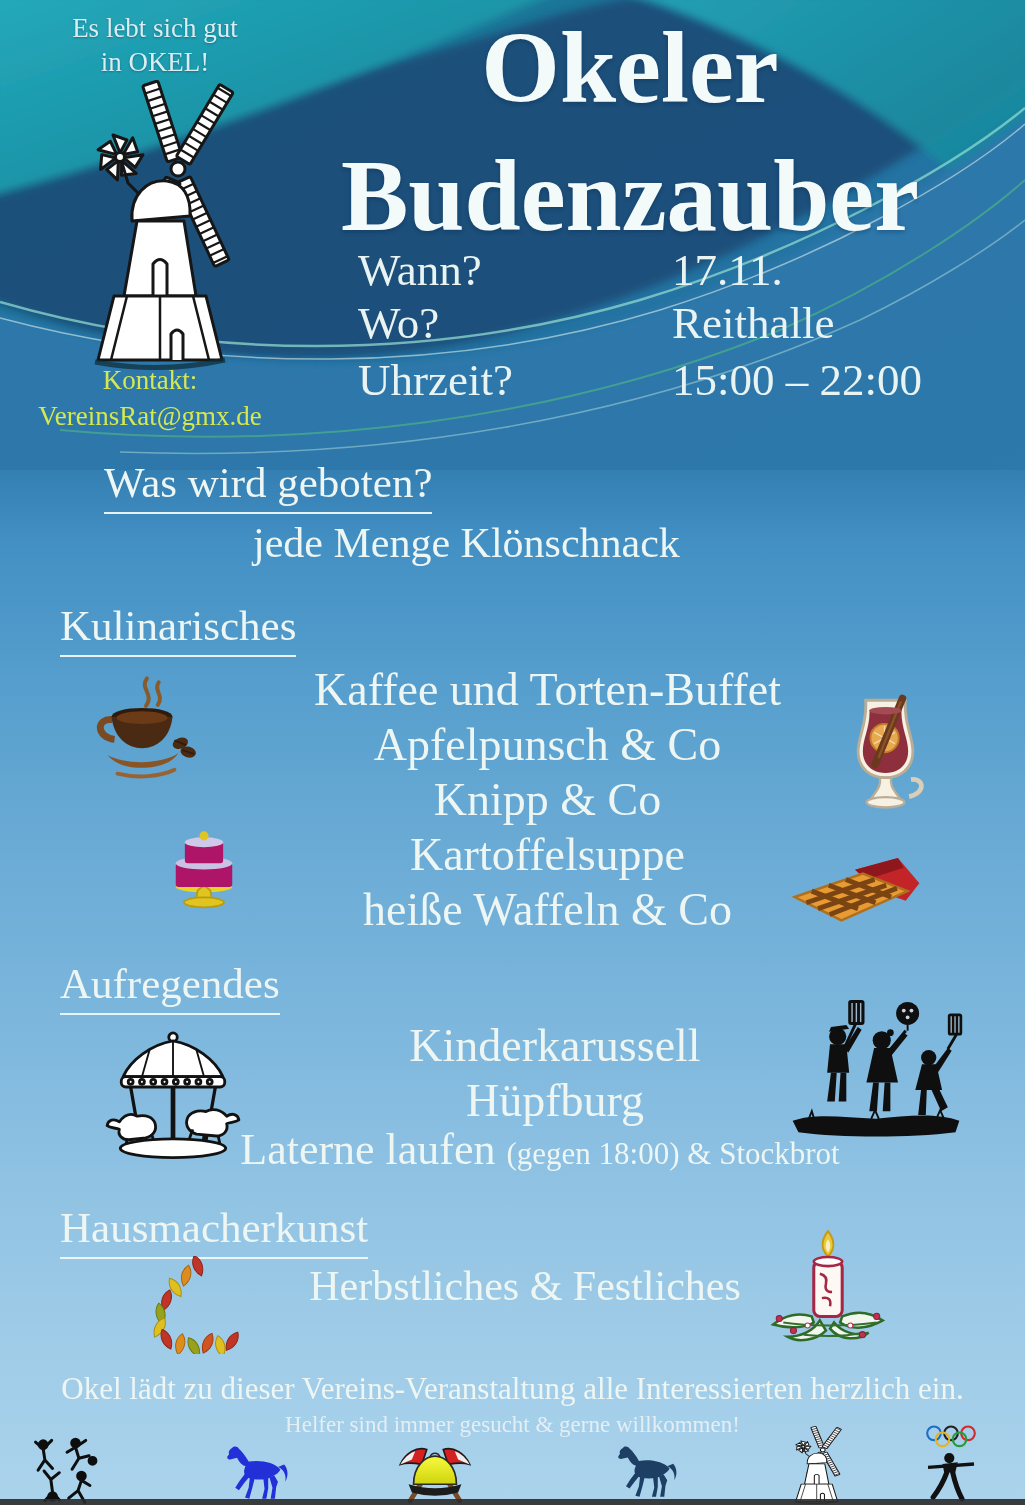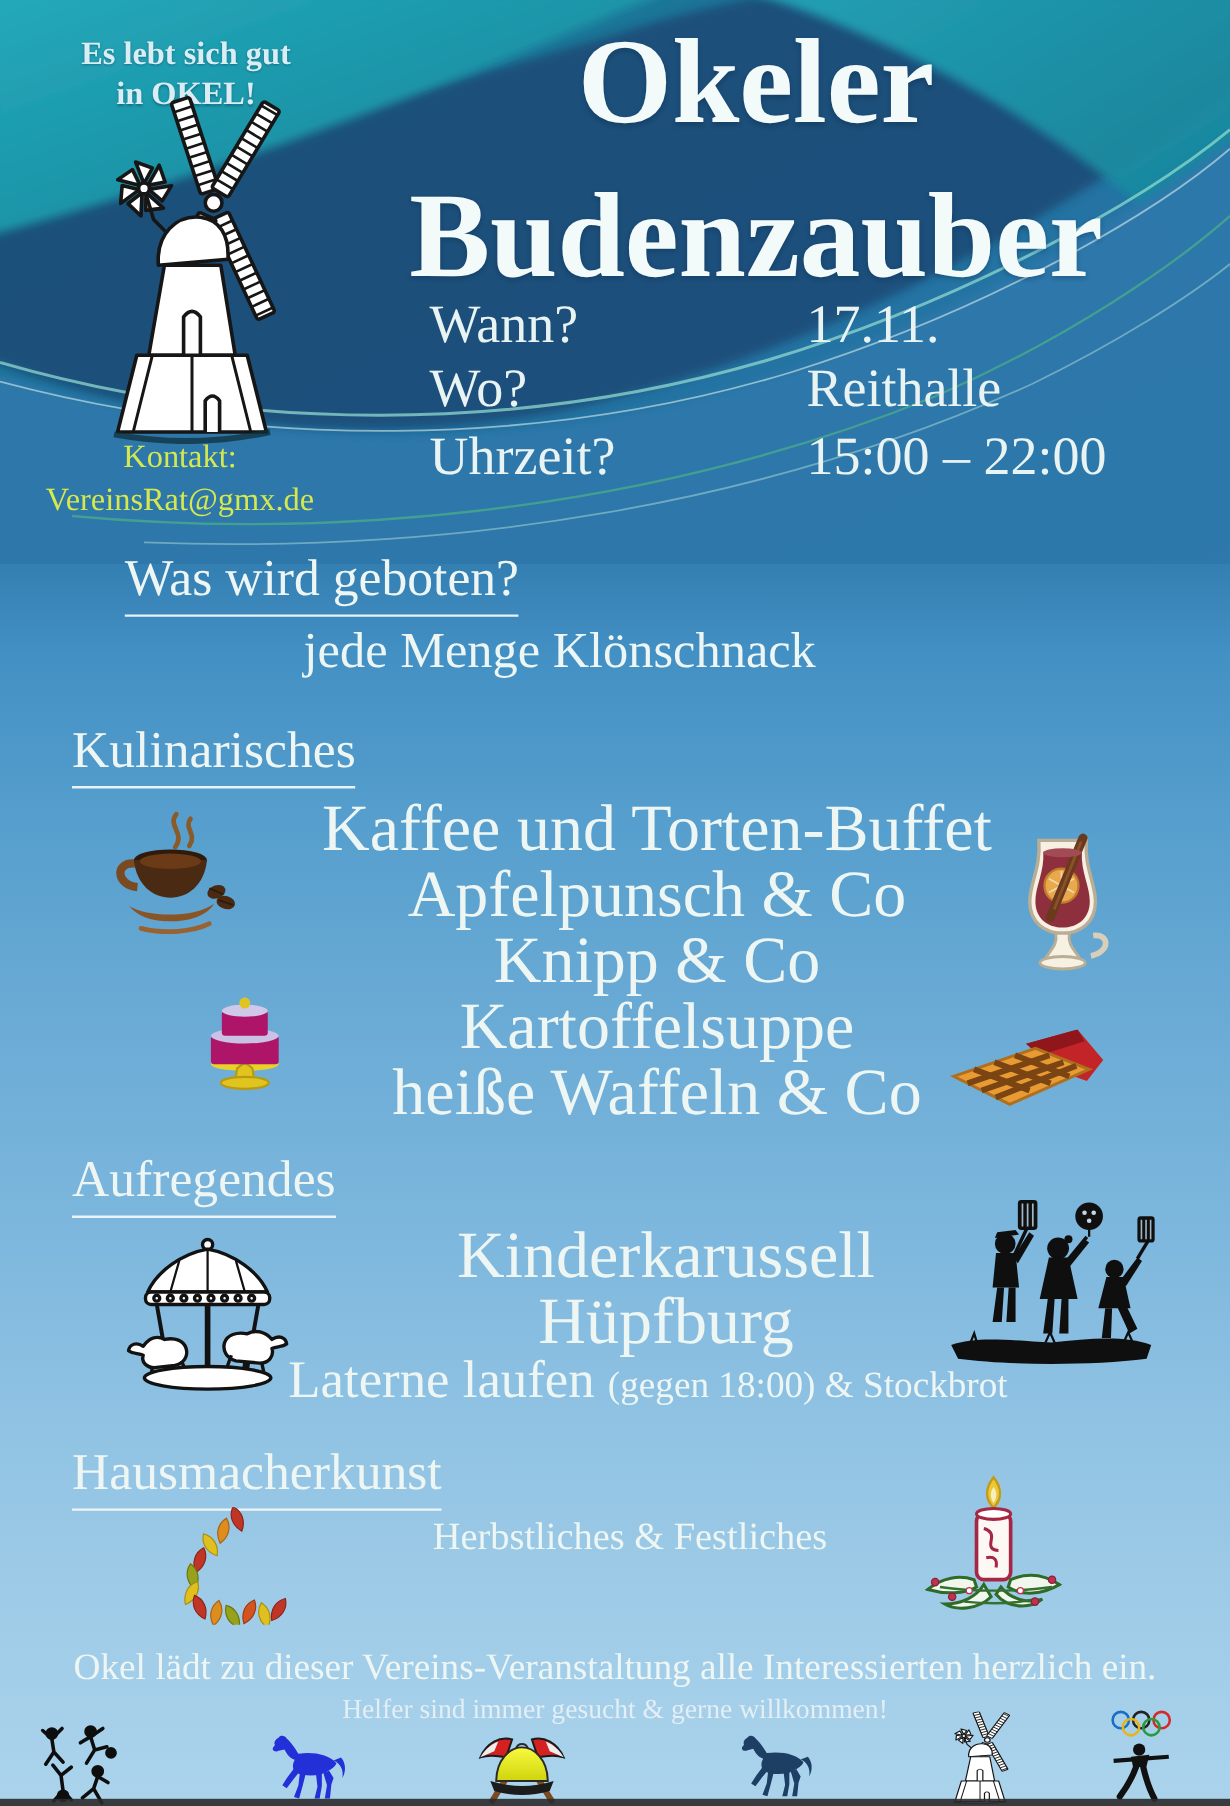--- a/index.html
+++ b/index.html
@@ -7,38 +7,38 @@
     position:relative;width:1025px;height:1505px;margin:0 auto;overflow:hidden;
     font-family:"Liberation Serif","DejaVu Serif",serif;
     color:#edf6f3;
     background:linear-gradient(180deg,
       #2e78ab 0px,#2e78ab 440px,#4390c4 545px,#559ecd 680px,
       #67a9d4 820px,#7ab5dc 1000px,#8fc2e3 1180px,#9ecbe7 1330px,#abd3ec 1505px);
   }
   .waves{position:absolute;top:0;left:0;}
   .abs{position:absolute;}
   .ctr{text-align:center;}
-  .tagline{top:28px;left:25px;width:260px;font-size:27px;line-height:1.25;color:#d9edf3;font-weight:bold;text-shadow:0 1px 2px rgba(0,30,60,.35);text-align:center;}
+  .tagline{top:12px;left:25px;width:260px;font-size:27px;line-height:1.25;color:#d9edf3;font-weight:normal;text-shadow:0 1px 2px rgba(0,30,60,.35);text-align:center;}
   .kontakt{top:362px;left:18px;width:264px;font-size:27px;font-weight:normal;line-height:1.35;color:#d5e84e;}
   .title-line{left:255px;width:750px;font-size:101px;line-height:1;font-weight:bold;color:#f3fafa;text-shadow:0 2px 4px rgba(0,30,60,.3);}
   .t1{top:18px;} .t2{top:146px;}
   .q{font-size:45px;color:#e9f4f2;} 
   .qa-q{left:358px;width:300px;} .qa-a{left:672px;width:340px;}
   .r0{top:244px;} .r1{top:297px;} .r2{top:354px;}
   .heading{font-size:43px;color:#eef6f4;}
   .heading span{display:inline-block;border-bottom:2.5px solid rgba(240,248,248,.95);padding-bottom:5px;}
   .h-offer{top:458px;left:60px;margin-left:44px;} .h-culinary{top:601px;left:60px;}
   .h-exciting{top:959px;left:60px;} .h-crafts{top:1203px;left:60px;}
   .offer-item{top:519px;left:253px;font-size:42px;}
-  .list{font-size:55px;line-height:55px;}
+  .list{font-size:46px;line-height:55px;}
   .culinary-list{top:662px;left:215px;width:665px;}
   .exciting-list{top:1018px;left:250px;width:610px;}
   .lantern-line{top:1124px;left:100px;width:880px;font-size:44px;}
   .lantern-line .small{font-size:31px;}
-  .crafts-item{top:1262px;left:245px;width:560px;font-size:32px;}
+  .crafts-item{top:1262px;left:245px;width:560px;font-size:42px;}
   .footer1{top:1371px;left:0;width:1025px;font-size:31px;color:#eef6f4;}
   .footer2{top:1412px;left:0;width:1025px;font-size:23px;color:#e3eef5;}
   .bottombar{left:0;bottom:0;width:1025px;height:6px;background:#2b2b2b;opacity:.9;z-index:40;}
   svg{display:block;}
 </style>
 </head>
 <body>
 
 <div class="poster">
 

